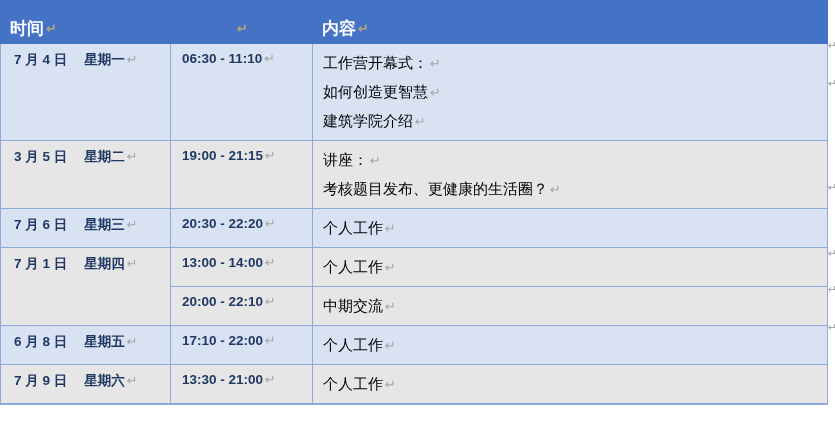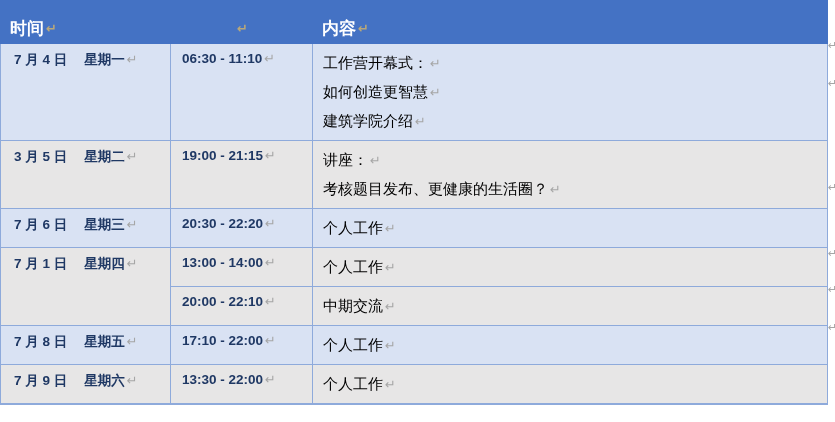--- a/index.html
+++ b/index.html
@@ -219,37 +219,37 @@
             <div class="time-inner"><span>20:00 - 22:10</span><span class="pilcrow">↵</span></div>
           </td>
           <td class="body-cell">
             <div class="body-inner">
               <div class="body-line"><span>中期交流</span><span class="pilcrow">↵</span></div>
             </div>
           </td>
         </tr>
         <tr class="band-blue">
           <td class="date-cell" rowspan="1">
-            <div class="date-inner"><span>7 月 8 日</span><span class="sep"></span><span>星期五</span><span class="pilcrow">↵</span></div>
+            <div class="date-inner"><span>6 月 8 日</span><span class="sep"></span><span>星期五</span><span class="pilcrow">↵</span></div>
           </td>
           <td class="time-cell">
             <div class="time-inner"><span>17:10 - 22:00</span><span class="pilcrow">↵</span></div>
           </td>
           <td class="body-cell">
             <div class="body-inner">
               <div class="body-line"><span>个人工作</span><span class="pilcrow">↵</span></div>
             </div>
           </td>
         </tr>
         <tr class="band-gray">
           <td class="date-cell" rowspan="1">
             <div class="date-inner"><span>7 月 9 日</span><span class="sep"></span><span>星期六</span><span class="pilcrow">↵</span></div>
           </td>
           <td class="time-cell">
-            <div class="time-inner"><span>13:30 - 22:00</span><span class="pilcrow">↵</span></div>
+            <div class="time-inner"><span>13:30 - 21:00</span><span class="pilcrow">↵</span></div>
           </td>
           <td class="body-cell">
             <div class="body-inner">
               <div class="body-line"><span>个人工作</span><span class="pilcrow">↵</span></div>
             </div>
           </td>
         </tr>
         <tr class="band-blue">
           <td class="date-cell" rowspan="1"></td>
           <td class="time-cell"></td>

